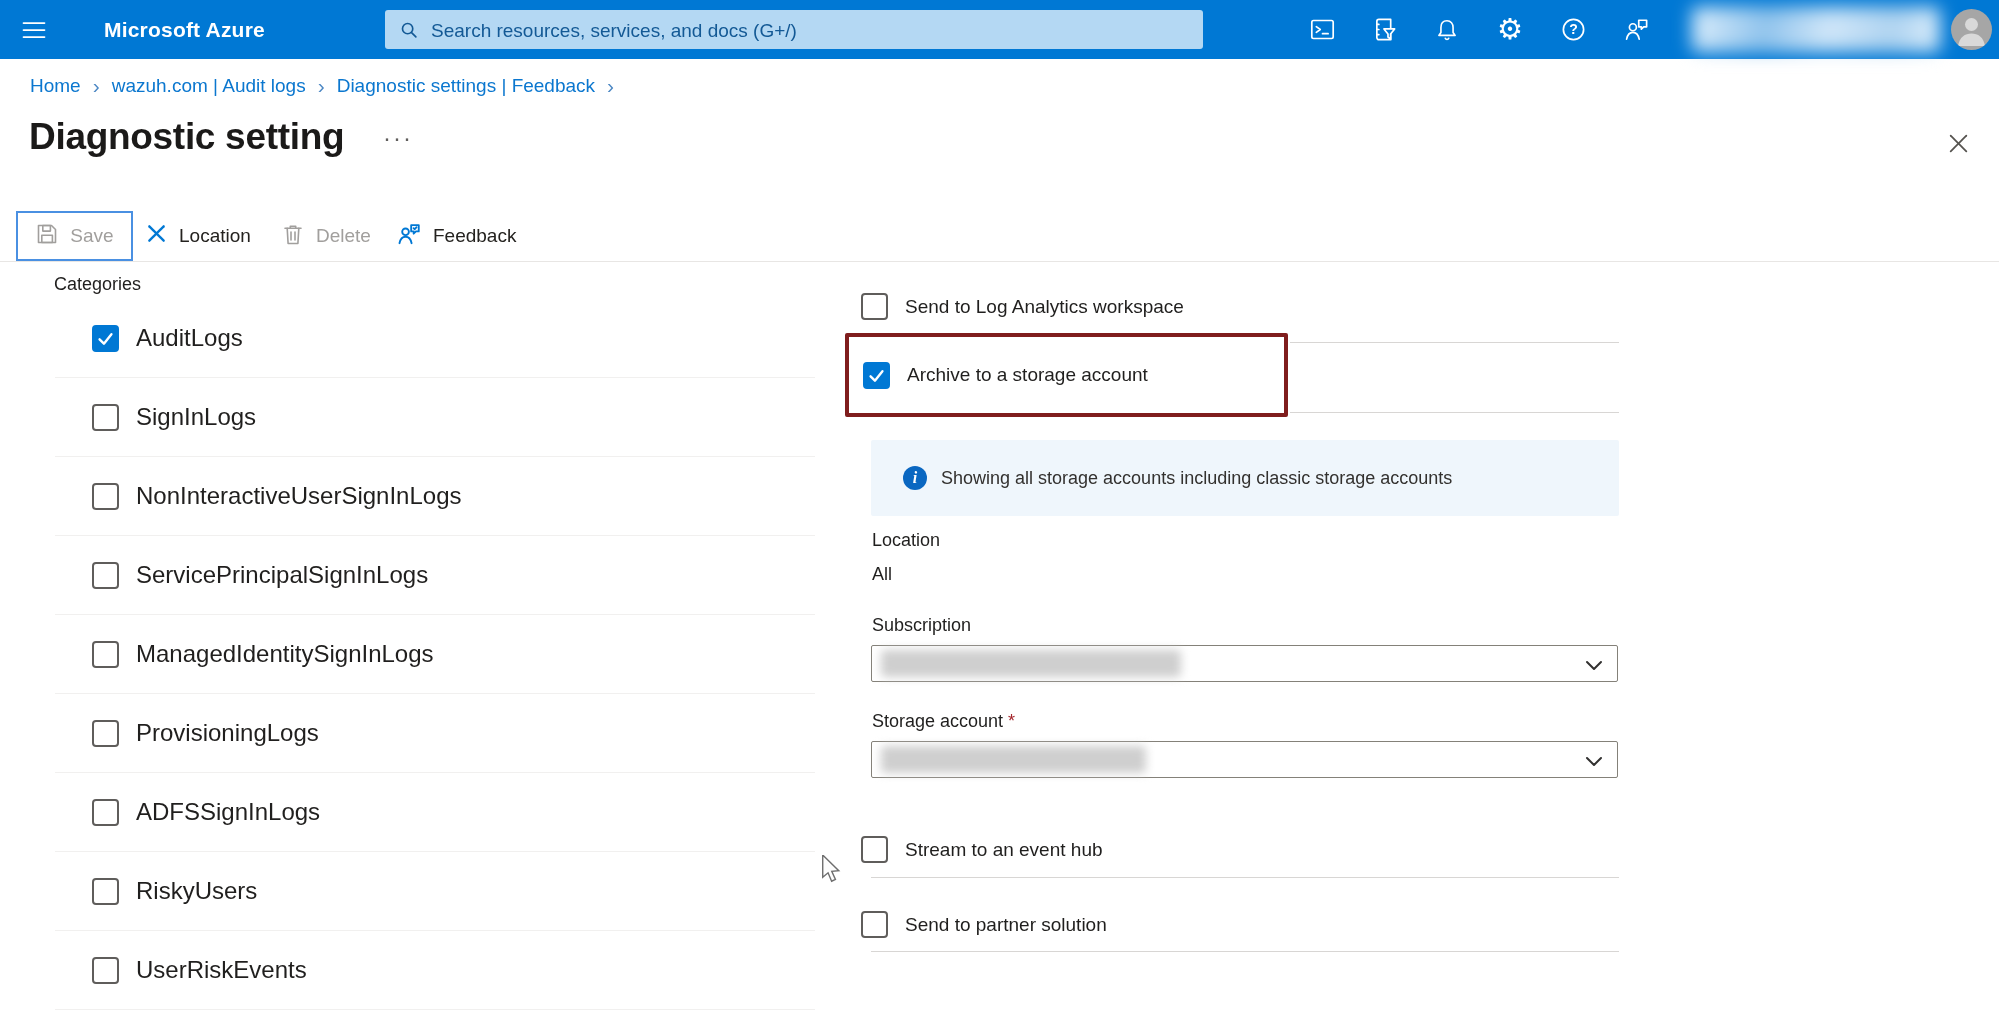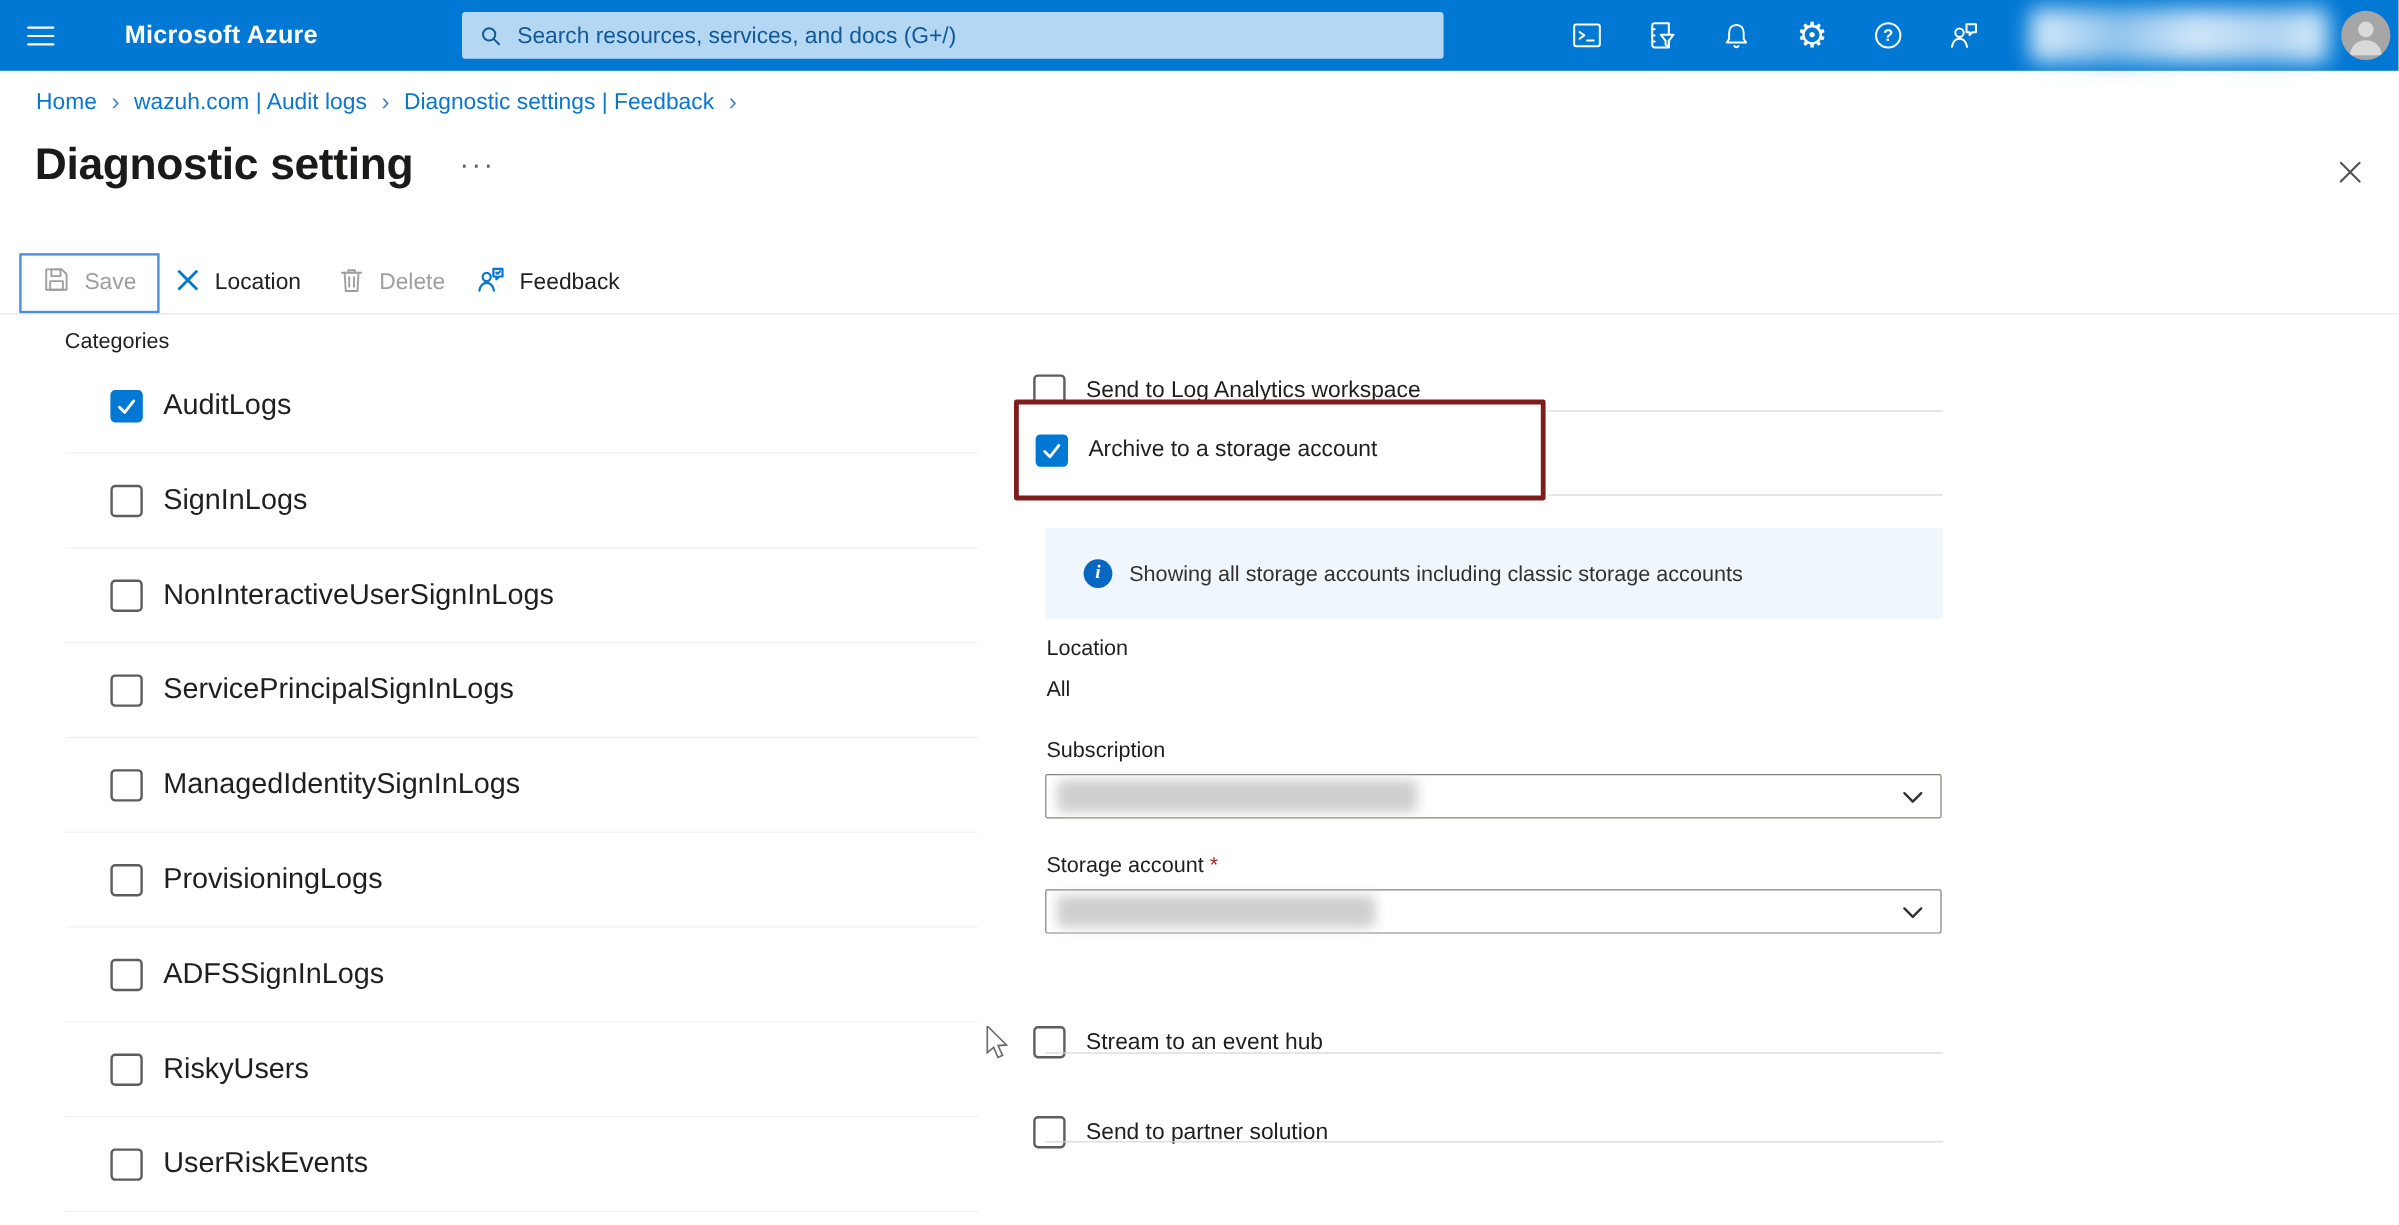--- a/index.html
+++ b/index.html
@@ -45,21 +45,21 @@
   .cb.checked{background:#0078d4;border-color:#0078d4;}
   .cb.checked svg{display:block;}
 
   
   #categories-heading{position:absolute;left:54px;top:274px;font-size:18px;color:#201f1e;}
   #category-list{position:absolute;left:55px;top:299px;width:760px;}
   .cat-row{height:79px;display:flex;align-items:center;gap:17px;padding-left:37px;border-bottom:1px solid #f1f0ef;box-sizing:border-box;}
   .cat-label{font-size:24px;color:#201f1e;}
 
   
-  .dest-row{position:absolute;display:flex;align-items:center;gap:17px;margin-top:19px;}
+  .dest-row{position:absolute;display:flex;align-items:center;gap:17px;}
   .dest-label{font-size:19px;color:#201f1e;}
   .r-divider{position:absolute;height:1px;background:#d8d6d4;}
   #archive-box{position:absolute;left:845px;top:333px;width:443px;height:84px;box-sizing:border-box;border:4px solid #7f1d1d;border-radius:2px;background:#fff;display:flex;align-items:center;gap:17px;padding-left:14px;}
   #info-banner{position:absolute;left:871px;top:440px;width:748px;height:76px;background:#eff6fc;border-radius:2px;display:flex;align-items:center;gap:14px;padding-left:32px;box-sizing:border-box;}
   #info-icon{width:24px;height:24px;border-radius:50%;background:#0a67c1;color:#fff;font-size:16px;font-weight:700;display:flex;align-items:center;justify-content:center;flex:0 0 auto;font-family:"Liberation Serif",serif;font-style:italic;}
   #info-text{font-size:18px;color:#33312f;}
   .field-label{position:absolute;font-size:18px;color:#201f1e;}
   .field-value{position:absolute;font-size:18px;color:#201f1e;}
   .req-star{color:#a4262c;margin-left:5px;}
   .dropdown{position:absolute;left:871px;width:747px;height:37px;box-sizing:border-box;background:#fff;border:1px solid #848179;border-radius:2px;cursor:pointer;}

